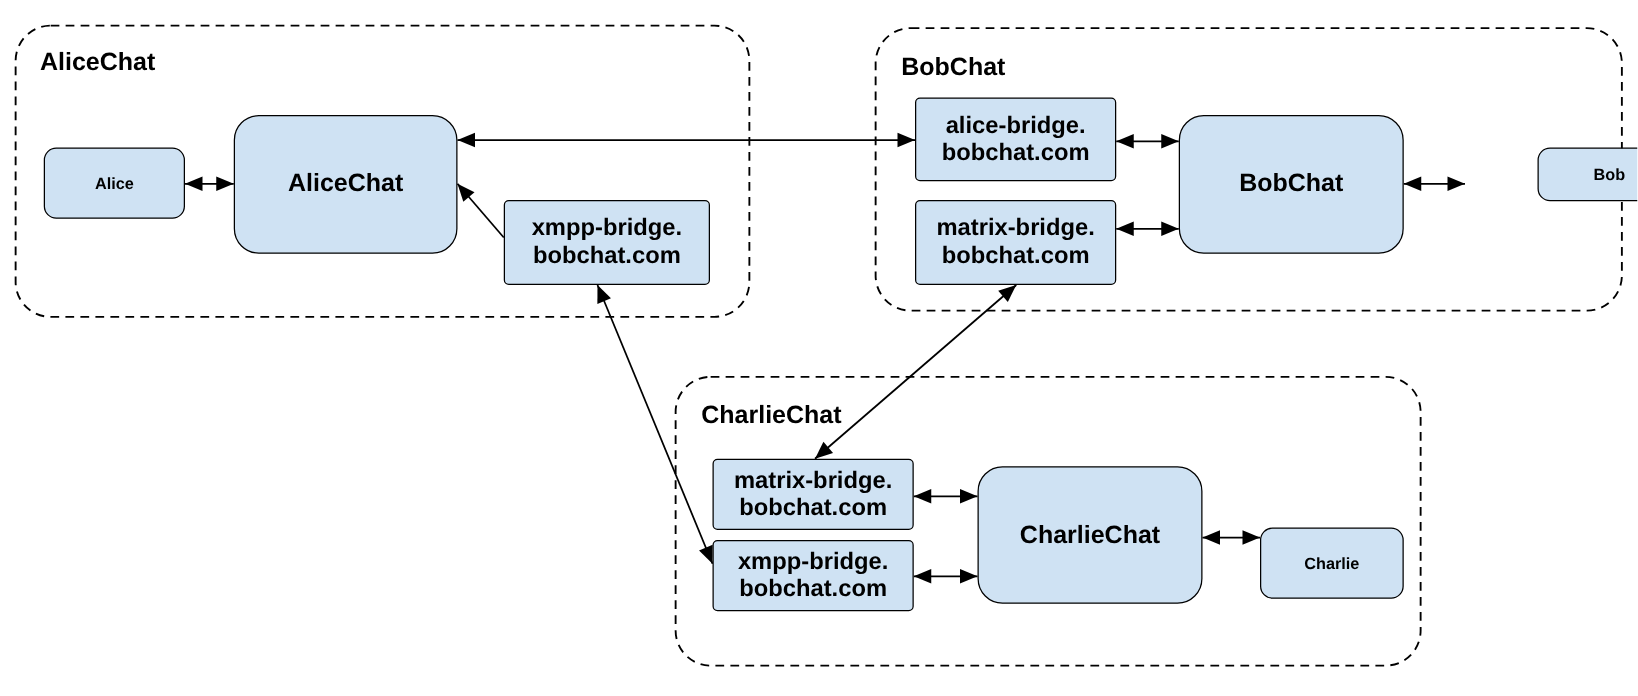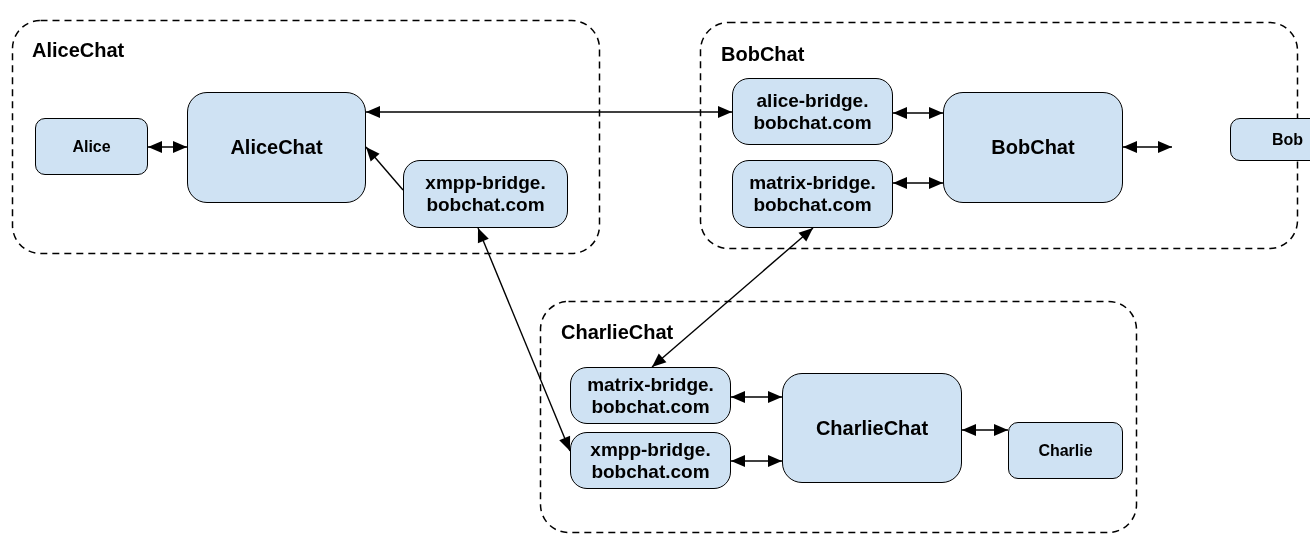--- a/index.html
+++ b/index.html
@@ -9,22 +9,22 @@
   }
   svg.layer{position:absolute;left:0;top:0;width:1310px;height:557px;pointer-events:none;}
   .group-label{
     position:absolute;font-size:20px;font-weight:700;color:#000;white-space:nowrap;
   }
   .node{
     position:absolute;background:#cfe2f3;border:1.4px solid #000;box-sizing:border-box;
     display:flex;flex-direction:column;align-items:center;justify-content:center;
     font-weight:700;color:#000;text-align:center;
   }
-  .node.small{border-radius:10px;font-size:16px;}
-  .node.bridge{border-radius:17px;font-size:19px;line-height:22px;}
+  .node.small{border-radius:10px;font-size:13px;}
+  .node.bridge{border-radius:4px;font-size:19px;line-height:22px;}
   .node.big{border-radius:20px;font-size:20px;}
   .node span{display:block;white-space:nowrap;}
 </style>
 </head>
 <body>
 
 <div class="canvas">
 
   <svg class="layer" viewBox="0 0 1310 557" xmlns="http://www.w3.org/2000/svg">
     <defs>

